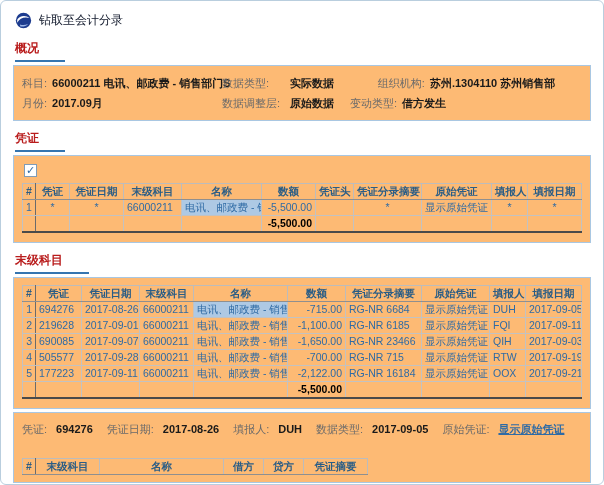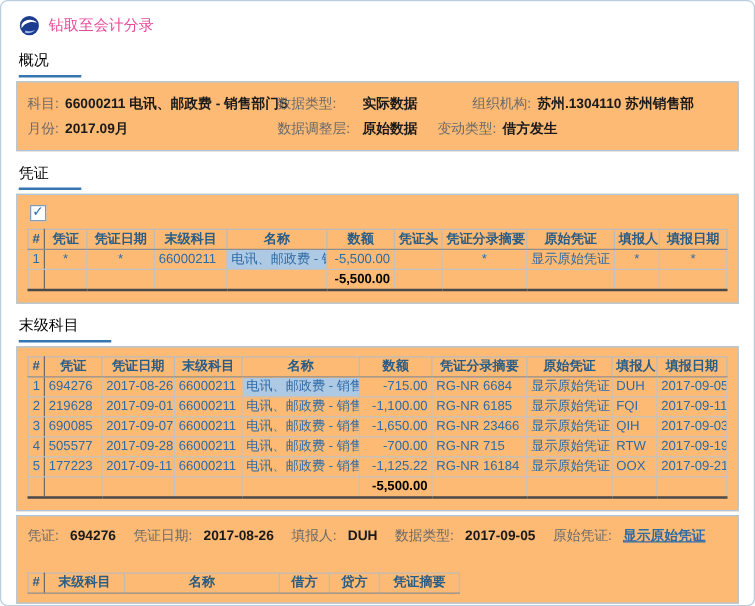--- a/index.html
+++ b/index.html
@@ -1,20 +1,20 @@
 <!DOCTYPE html>
 <html><head>
 <meta charset="utf-8">
 <style>
   html,body{margin:0;padding:0;background:#fff;font-family:"Liberation Sans","DejaVu Sans",sans-serif;}
   .frame{box-sizing:border-box;width:604px;height:485px;border:1px solid #b9cede;border-radius:6px;background:#fff;padding:8px 10px;overflow:hidden;}
   .title-bar{display:flex;align-items:center;gap:7px;padding:3px 2px 2px 4px;}
-  .title{font-size:12px;color:#ec4899;}
+  .title{font-size:12px;color:#0f172a;}
   .logo{width:17px;height:17px;display:inline-block;}
-  .tab{margin:7px 0 0 4px;font-size:12px;font-weight:normal;color:#000000;}
+  .tab{margin:7px 0 0 4px;font-size:12px;font-weight:bold;color:#b91c1c;}
   .tab > span{display:inline-block;padding:2px 26px 3px 0;border-bottom:2px solid #3575b0;}
   .box{border:1px solid #a9c7e2;background:#fdba74;margin:3px 2px 0 2px;padding:7px 8px;}
   
   .ov-row{display:flex;align-items:baseline;font-size:11px;line-height:20px;white-space:nowrap;}
   .lab{color:#6a6a6a;margin-right:5px;}
   .val{color:#1a1a1a;font-weight:bold;}
   .g1{width:200px;display:inline-block;}
   .g2{width:128px;display:inline-block;}
   .g2 .lab{display:inline-block;width:66px;margin-right:2px;}
   .g3{width:218px;display:inline-block;padding-left:36px;}
@@ -217,21 +217,21 @@
             <td class="link-cell">显示原始凭证</td>
             <td>RTW</td>
             <td>2017-09-19</td>
           </tr>
           <tr>
             <td>5</td>
             <td>177223</td>
             <td>2017-09-11</td>
             <td>66000211</td>
             <td>电讯、邮政费 - 销售部门S</td>
-            <td>-1,125.22</td>
+            <td>-2,122.00</td>
             <td>RG-NR 16184</td>
             <td class="link-cell">显示原始凭证</td>
             <td>OOX</td>
             <td>2017-09-21</td>
           </tr>
         </tbody>
         <tfoot>
           <tr>
             <td></td>
             <td></td>

